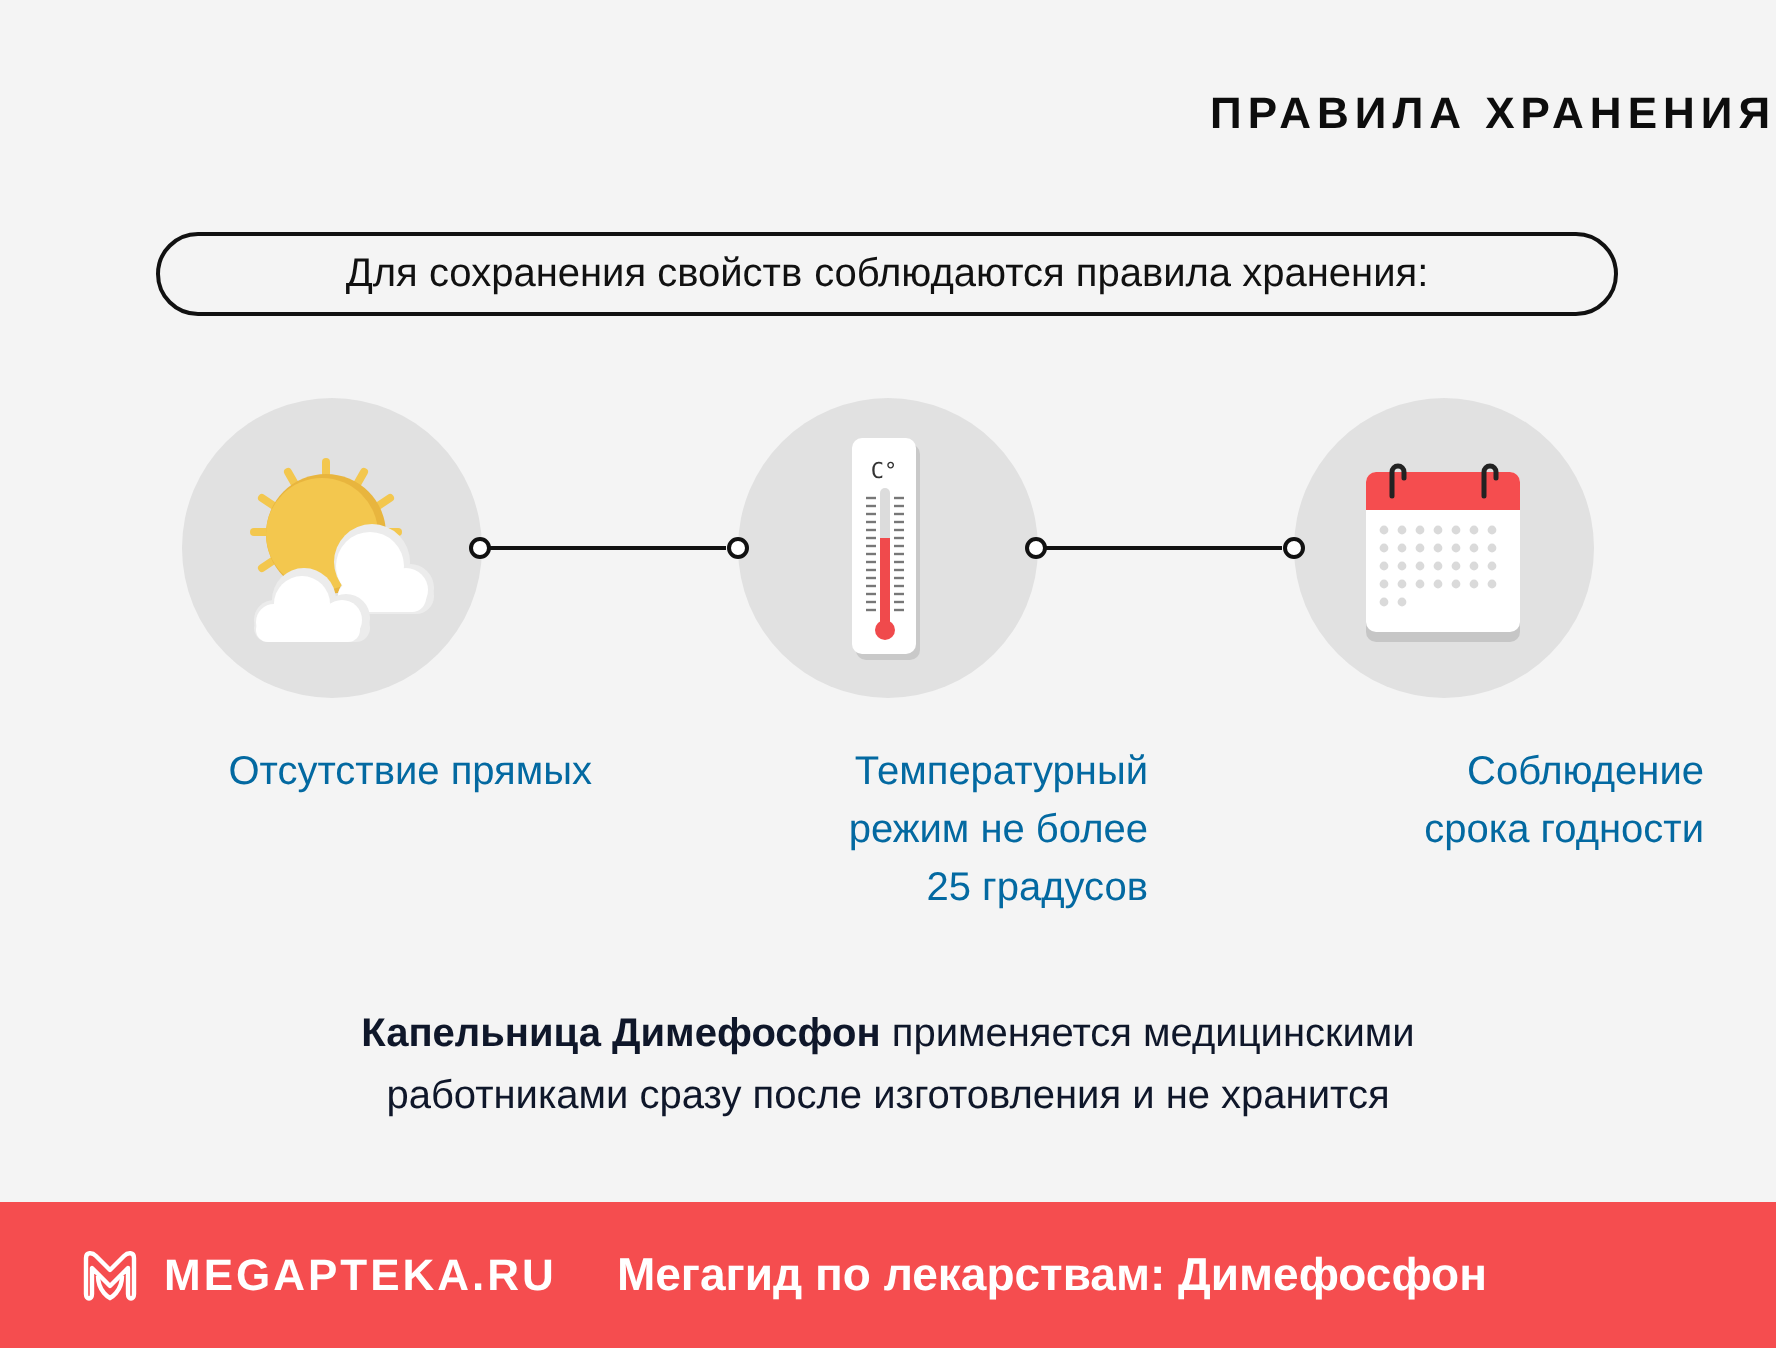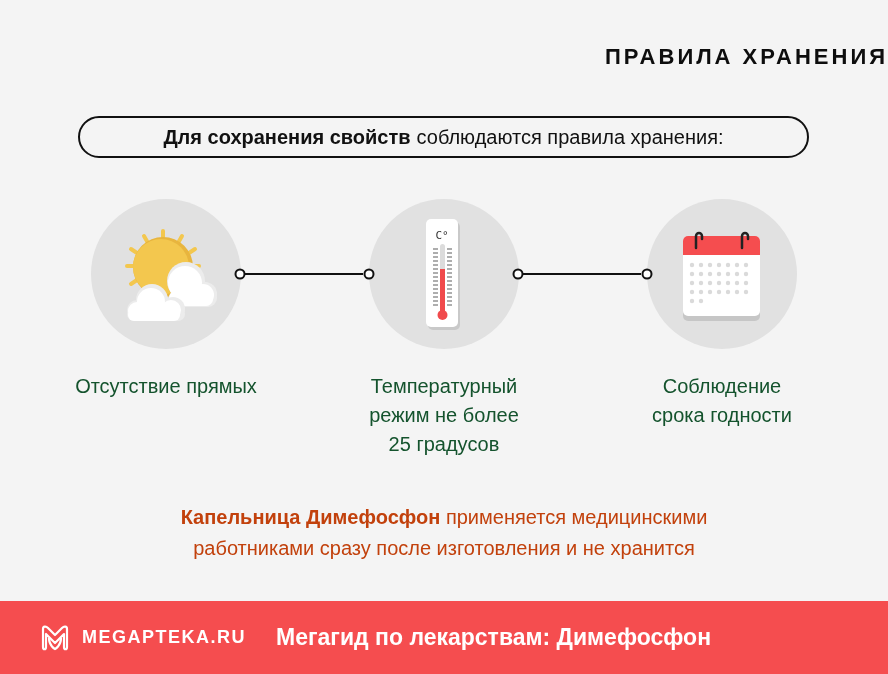--- a/index.html
+++ b/index.html
@@ -14,46 +14,46 @@
       position: absolute; left: 0; right: 0; top: 44px;
       text-align: right; font-weight: bold; font-size: 22px;
       letter-spacing: 3px; color: #0d0d0d;
     }
     .pill {
       position: absolute; left: 78px; top: 116px; width: 731px; height: 42px;
       border: 2px solid #111; border-radius: 21px;
       display: flex; align-items: center; justify-content: center;
       font-size: 20px; white-space: nowrap;
     }
-    .pill b { font-weight: bold; margin-right: 6px; }
+    .pill b { font-weight: normal; margin-right: 6px; }
     .circle {
       position: absolute; width: 150px; height: 150px; border-radius: 50%;
       background: #e1e1e1; top: 199px;
     }
     .c1 { left: 91px; } .c2 { left: 369px; } .c3 { left: 647px; }
     .circle svg { position: absolute; left: 0; top: 0; }
     .connector { position: absolute; top: 268px; height: 12px; }
     .connector svg { display: block; }
     .label {
-      position: absolute; top: 372px; width: 260px; text-align: center;
-      font-size: 20px; line-height: 29px; color: #14532d;
+      position: absolute; top: 372px; width: 260px; text-align: right;
+      font-size: 20px; line-height: 29px; color: #0369a1;
     }
     .l1 { left: 36px; } .l2 { left: 314px; } .l3 { left: 592px; }
     .note {
       position: absolute; left: 0; right: 0; top: 502px; text-align: center;
-      font-size: 20px; line-height: 31px; color: #c2410c;
+      font-size: 20px; line-height: 31px; color: #0f172a;
     }
     .note b { font-weight: bold; }
     .footer {
       position: absolute; left: 0; right: 0; top: 601px; height: 73px;
       background: #f54d4f; display: flex; align-items: center; padding-left: 40px;
       color: #fff;
     }
     .footer .logo { display: flex; align-items: center; }
-    .footer .brand { font-weight: bold; font-size: 18px; letter-spacing: 1.5px; margin-left: 12px; }
+    .footer .brand { font-weight: bold; font-size: 22px; letter-spacing: 1.5px; margin-left: 12px; }
     .footer .tagline { font-weight: bold; font-size: 23px; margin-left: 30px; }
   </style>
 </head>
 <body>
 
 <div class="title">ПРАВИЛА ХРАНЕНИЯ</div>
 
 <div class="pill">
   <b>Для сохранения свойств</b>
   <span>соблюдаются правила хранения:</span>

